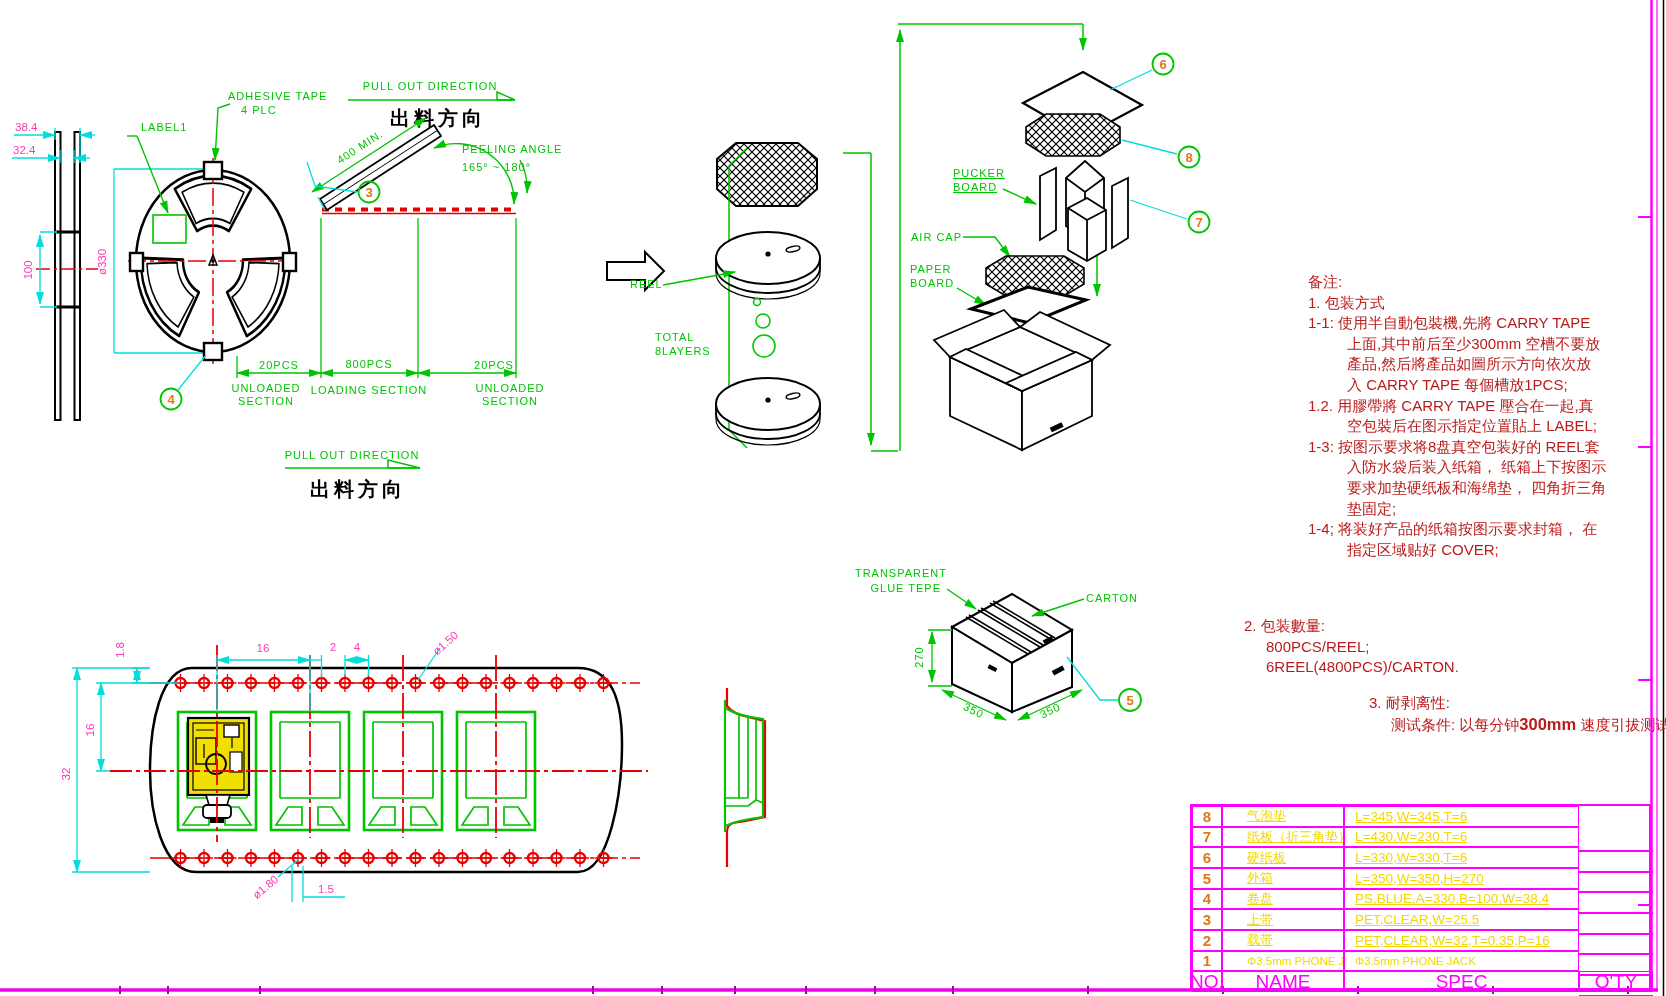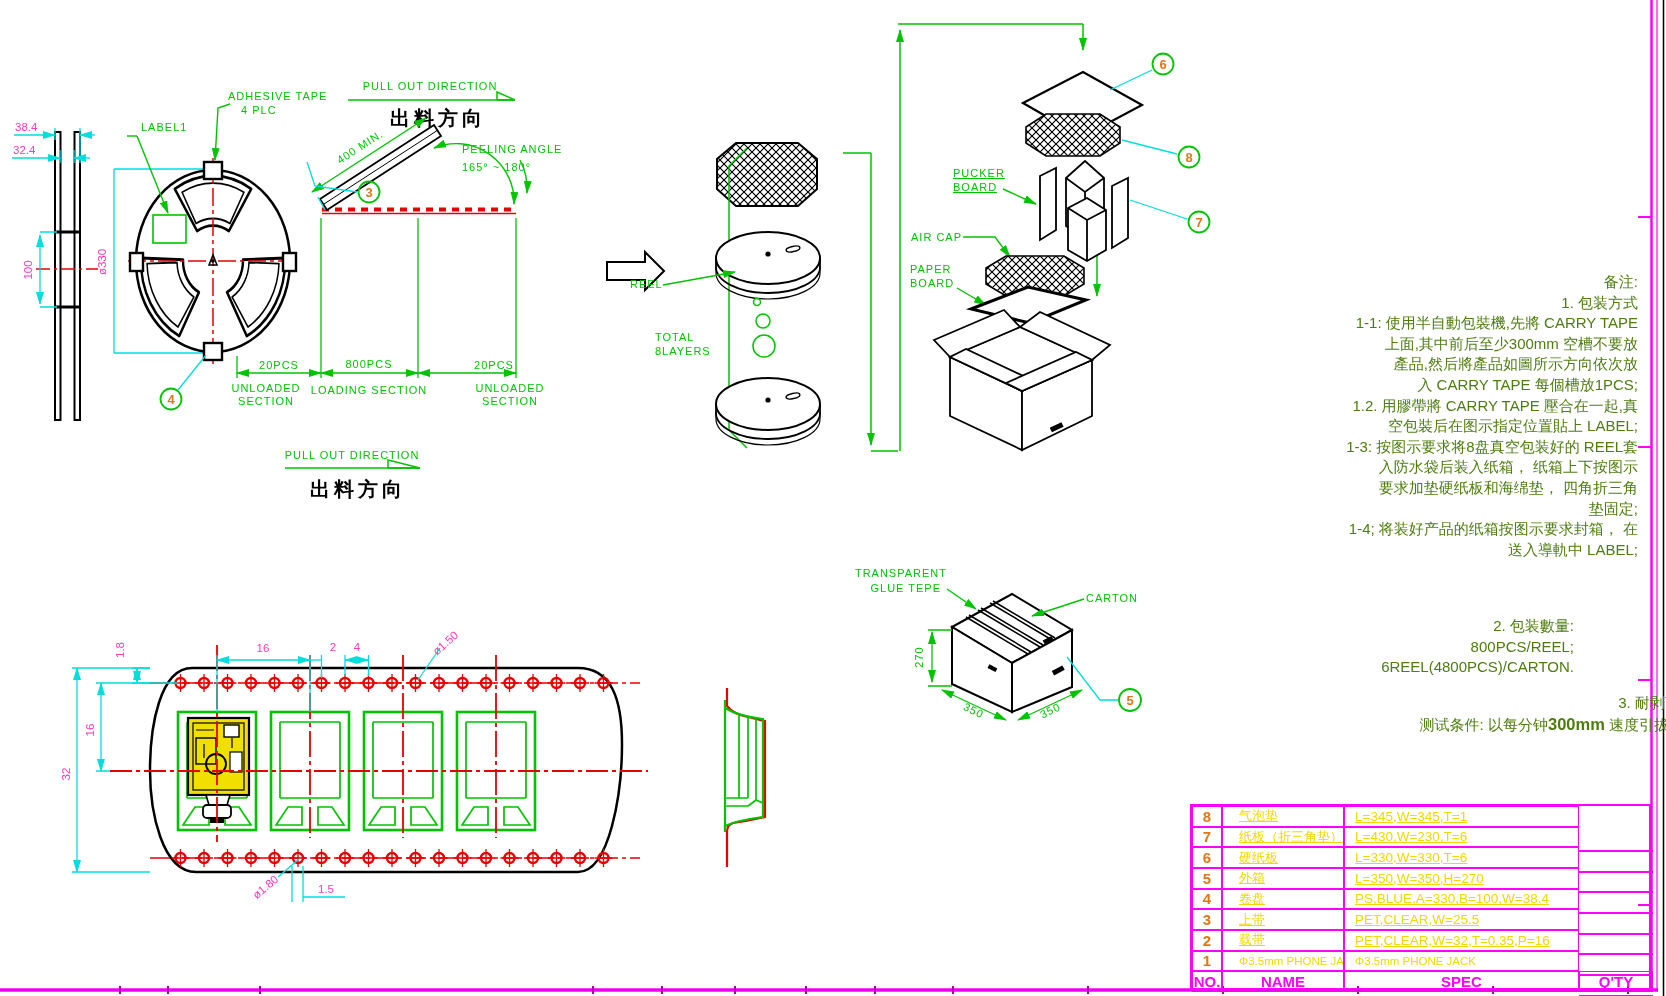--- a/index.html
+++ b/index.html
@@ -5,37 +5,37 @@
   html,body{margin:0;padding:0;background:#ffffff;}
   #page{position:relative;width:1666px;height:996px;background:#fff;overflow:hidden;
         font-family:"Liberation Sans", sans-serif;}
   svg text{font-family:"Liberation Sans", sans-serif;}
   .gtxt{fill:#00c400;font-size:11px;letter-spacing:1px;}
   .gtxt-u{text-decoration:underline;}
   .ptxt{fill:#ff38b8;font-size:11.5px;}
   .otxt{fill:#e07818;font-size:13px;font-weight:bold;}
   .zh{fill:#000;font-size:20px;font-weight:bold;letter-spacing:4px;}
   
-  .notes{position:absolute;color:#4d7c0f;font-size:15px;width:330px;text-align:right;}
+  .notes{position:absolute;color:#b91c1c;font-size:15px;width:330px;}
   .nline{height:20.6px;line-height:20.6px;white-space:nowrap;}
   .ind{padding-left:39px;}
   .ind2{padding-left:22px;}
   .bignum{font-weight:bold;font-size:16.5px;}
   
   .spec-table{position:absolute;left:1190px;top:804px;width:461px;height:186px;
      display:grid;grid-template-columns:30px 122px 235px 74px;grid-auto-rows:20.66px;
      border:2.2px solid #ff00ff;box-sizing:border-box;}
   .cell{border:1.2px solid #ff00ff;display:flex;align-items:center;overflow:hidden;
      white-space:nowrap;box-sizing:border-box;}
   .c-no{justify-content:center;color:#e07818;font-size:15px;font-weight:bold;}
-  .c-name{color:#f2d800;font-size:13px;padding-left:16px;text-decoration:underline;}
+  .c-name{color:#f2d800;font-size:13px;padding-left:24px;text-decoration:underline;}
   .c-spec{color:#f2d800;font-size:13.5px;padding-left:10px;text-decoration:underline;}
   .c-qty{justify-content:center;color:#f2d800;font-size:13.5px;margin-top:44px;}
   .c-plain{text-decoration:none;font-size:11.5px;}
-  .c-head{justify-content:center;color:#ff00ff;font-size:15px;font-weight:bold;text-decoration:none;}
+  .c-head{justify-content:center;color:#ff00ff;font-size:19px;font-weight:normal;text-decoration:none;}
 </style>
 </head>
 <body>
 
 <div id="page">
 
 <svg width="1666" height="996" viewBox="0 0 1666 996" style="position:absolute;left:0;top:0;">
   <defs>
     <pattern id="xhatch" width="8" height="8" patternUnits="userSpaceOnUse">
       <rect width="8" height="8" fill="#fff"></rect>
@@ -394,36 +394,36 @@
   <div class="nline ind">上面,其中前后至少300mm 空槽不要放</div>
   <div class="nline ind">產品,然后將產品如圖所示方向依次放</div>
   <div class="nline ind">入 CARRY TAPE 每個槽放1PCS;</div>
   <div class="nline">1.2. 用膠帶將 CARRY TAPE 壓合在一起,真</div>
   <div class="nline ind">空包裝后在图示指定位置貼上 LABEL;</div>
   <div class="nline">1-3: 按图示要求将8盘真空包装好的 REEL套</div>
   <div class="nline ind">入防水袋后装入纸箱， 纸箱上下按图示</div>
   <div class="nline ind">要求加垫硬纸板和海绵垫， 四角折三角</div>
   <div class="nline ind">垫固定;</div>
   <div class="nline">1-4; 将装好产品的纸箱按图示要求封箱， 在</div>
-  <div class="nline ind">送入導軌中 LABEL;</div>
+  <div class="nline ind">指定区域贴好 COVER;</div>
 </div>
 <div class="notes" style="left:1244px;top:616px;">
   <div class="nline">2. 包装數量:</div>
   <div class="nline ind2">800PCS/REEL;</div>
   <div class="nline ind2">6REEL(4800PCS)/CARTON.</div>
 </div>
 <div class="notes" style="left:1369px;top:693px;">
   <div class="nline">3. 耐剥离性:</div>
   <div class="nline ind2"><span>测试条件: 以每分钟</span><span class="bignum">300mm</span><span> 速度引拔测试</span></div>
 </div>
 
 <div class="spec-table">
   <div class="cell c-no">8</div>
   <div class="cell c-name">气泡垫</div>
-  <div class="cell c-spec">L=345,W=345,T=1</div>
+  <div class="cell c-spec">L=345,W=345,T=6</div>
   <div class="cell c-qty">2PCS</div>
 
   <div class="cell c-no">7</div>
   <div class="cell c-name">纸板（折三角垫）</div>
   <div class="cell c-spec">L=430,W=230,T=6</div>
   <div class="cell c-qty">4PCS</div>
 
   <div class="cell c-no">6</div>
   <div class="cell c-name">硬纸板</div>
   <div class="cell c-spec">L=330,W=330,T=6</div>

